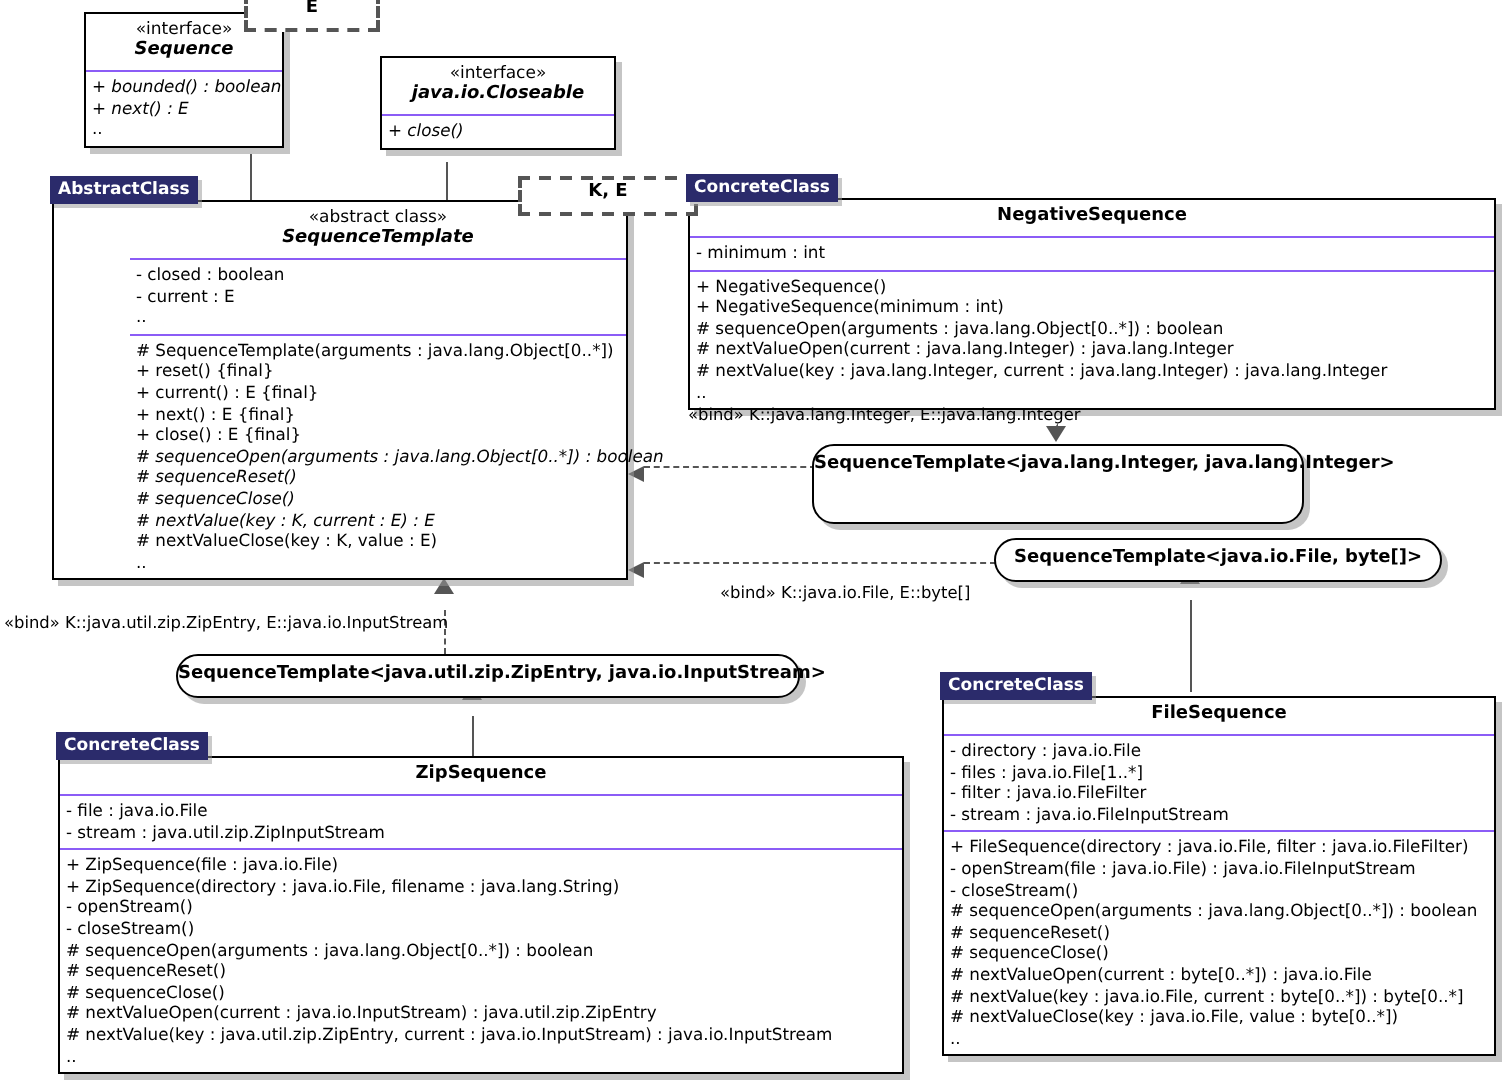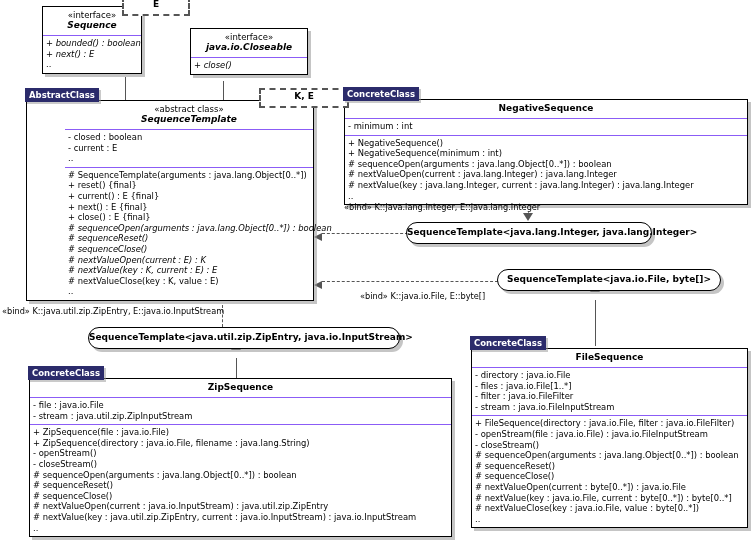--- a/index.html
+++ b/index.html
@@ -213,21 +213,20 @@
     </div>
     <div class="sect">
       <div class="memline"># SequenceTemplate(arguments : java.lang.Object[0..*])</div>
       <div class="memline">+ reset()   {final}</div>
       <div class="memline">+ current() : E   {final}</div>
       <div class="memline">+ next() : E   {final}</div>
       <div class="memline">+ close() : E   {final}</div>
       <div class="memline ital"># sequenceOpen(arguments :  java.lang.Object[0..*]) : boolean</div>
       <div class="memline ital"># sequenceReset()</div>
       <div class="memline ital"># sequenceClose()</div>
-      <div class="memline ital"># nextValueOpen(current : E) : K</div>
       <div class="memline ital"># nextValue(key : K, current : E) : E</div>
       <div class="memline"># nextValueClose(key : K, value : E)</div>
       <div class="memline">..</div>
     </div>
   </div>
 
   <div class="badge" style="left:343px; top:87px;">
     <span>ConcreteClass</span>
   </div>
 
@@ -244,21 +243,21 @@
       <div class="memline"># sequenceOpen(arguments :  java.lang.Object[0..*]) : boolean</div>
       <div class="memline"># nextValueOpen(current : java.lang.Integer) : java.lang.Integer</div>
       <div class="memline"># nextValue(key : java.lang.Integer, current : java.lang.Integer) : java.lang.Integer</div>
       <div class="memline">..</div>
     </div>
   </div>
 
   <div class="vline" style="left:528px; top:193px; height:22px;"></div>
   <div class="tri-up" style="left:523px; top:205px; transform:rotate(180deg);"></div>
 
-  <div class="bound" style="left:406px; top:222px; width:246px; height:22px;text-align:right;">
+  <div class="bound" style="left:406px; top:222px; width:246px; height:40px;text-align:right;">
     <span>SequenceTemplate&lt;java.lang.Integer, java.lang.Integer&gt;</span>
   </div>
   <div class="bindlabel" style="left:344px; top:202px;">
     <span>«bind» K::java.lang.Integer, E::java.lang.Integer</span>
   </div>
 
   <div class="hdash" style="left:322px; top:233px; width:86px;"></div>
   <div class="arrow-left" style="left:314px; top:233px;"></div>
 
   <div class="bound" style="left:497px; top:269px; width:224px; height:22px;">

